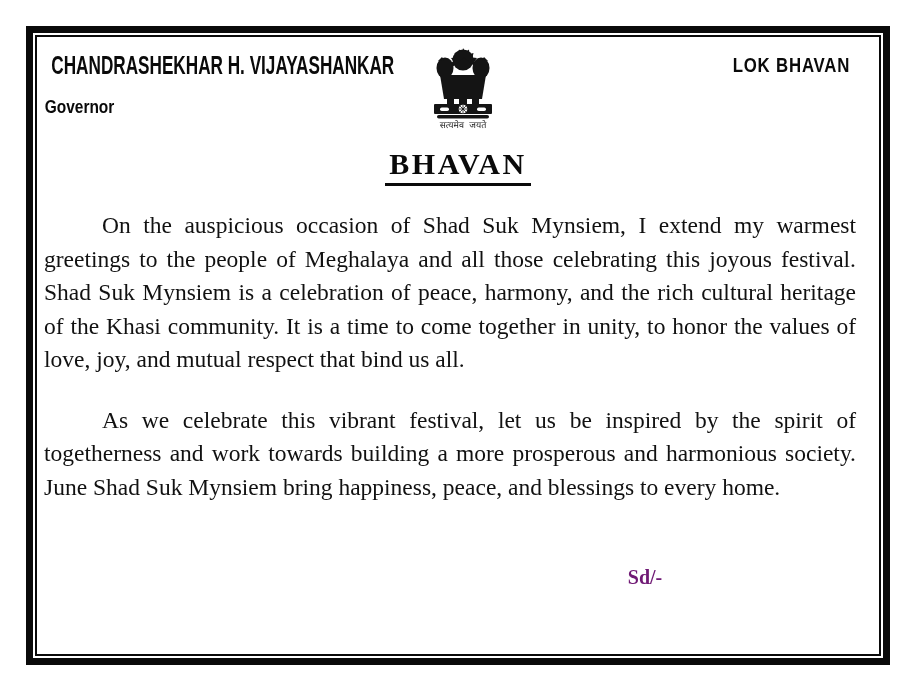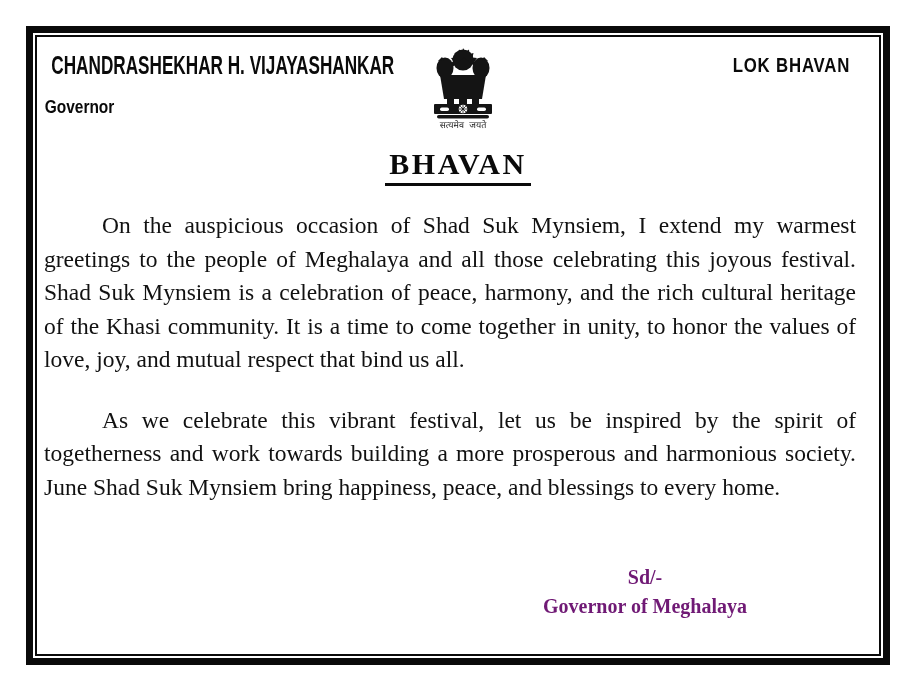--- a/index.html
+++ b/index.html
@@ -123,19 +123,18 @@
           <span class="doc-title">BHAVAN</span>
         </div>
 
         <div class="body-text">
           <p>On the auspicious occasion of Shad Suk Mynsiem, I extend my warmest greetings to the people of Meghalaya and all those celebrating this joyous festival. Shad Suk Mynsiem is a celebration of peace, harmony, and the rich cultural heritage of the Khasi community. It is a time to come together in unity, to honor the values of love, joy, and mutual respect that bind us all.</p>
           <p>As we celebrate this vibrant festival, let us be inspired by the spirit of togetherness and work towards building a more prosperous and harmonious society. June Shad Suk Mynsiem bring happiness, peace, and blessings to every home.</p>
         </div>
 
         <div class="signature">
           <div>Sd/-</div>
-          <div>Governor of Meghalaya</div>
         </div>
 
       </div>
     </div>
   </div>
 </div>
 
 </body></html>

